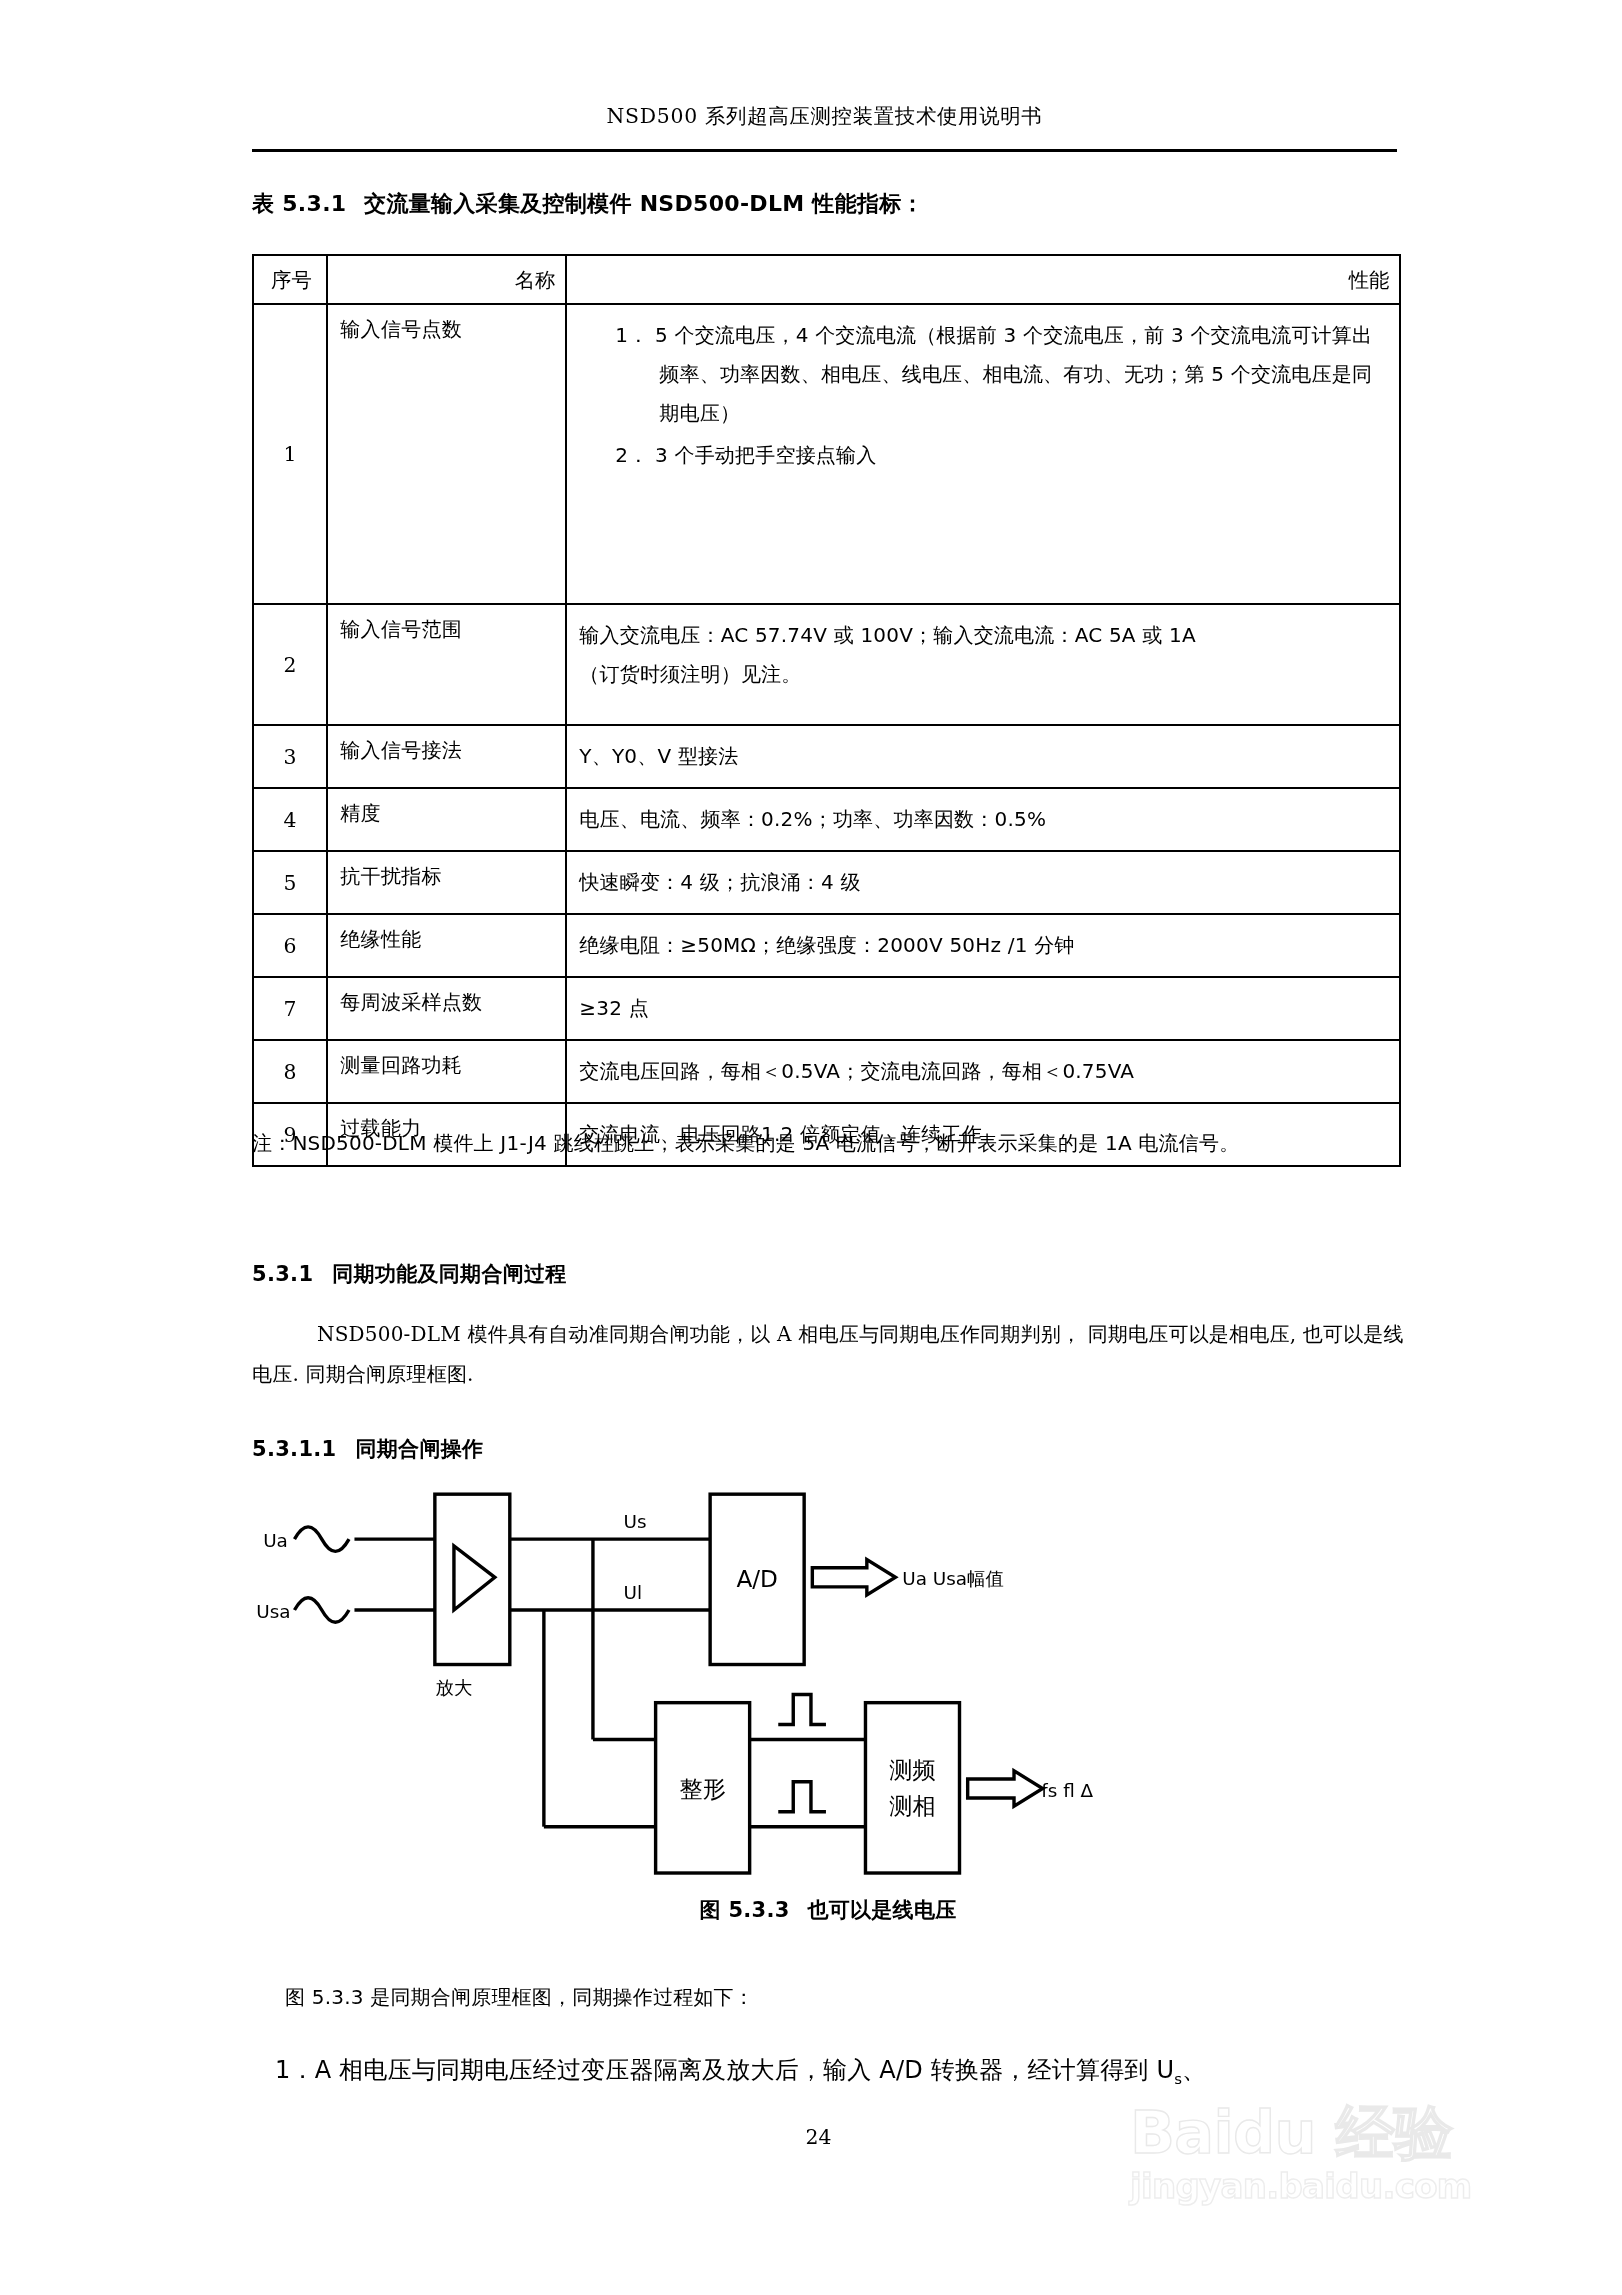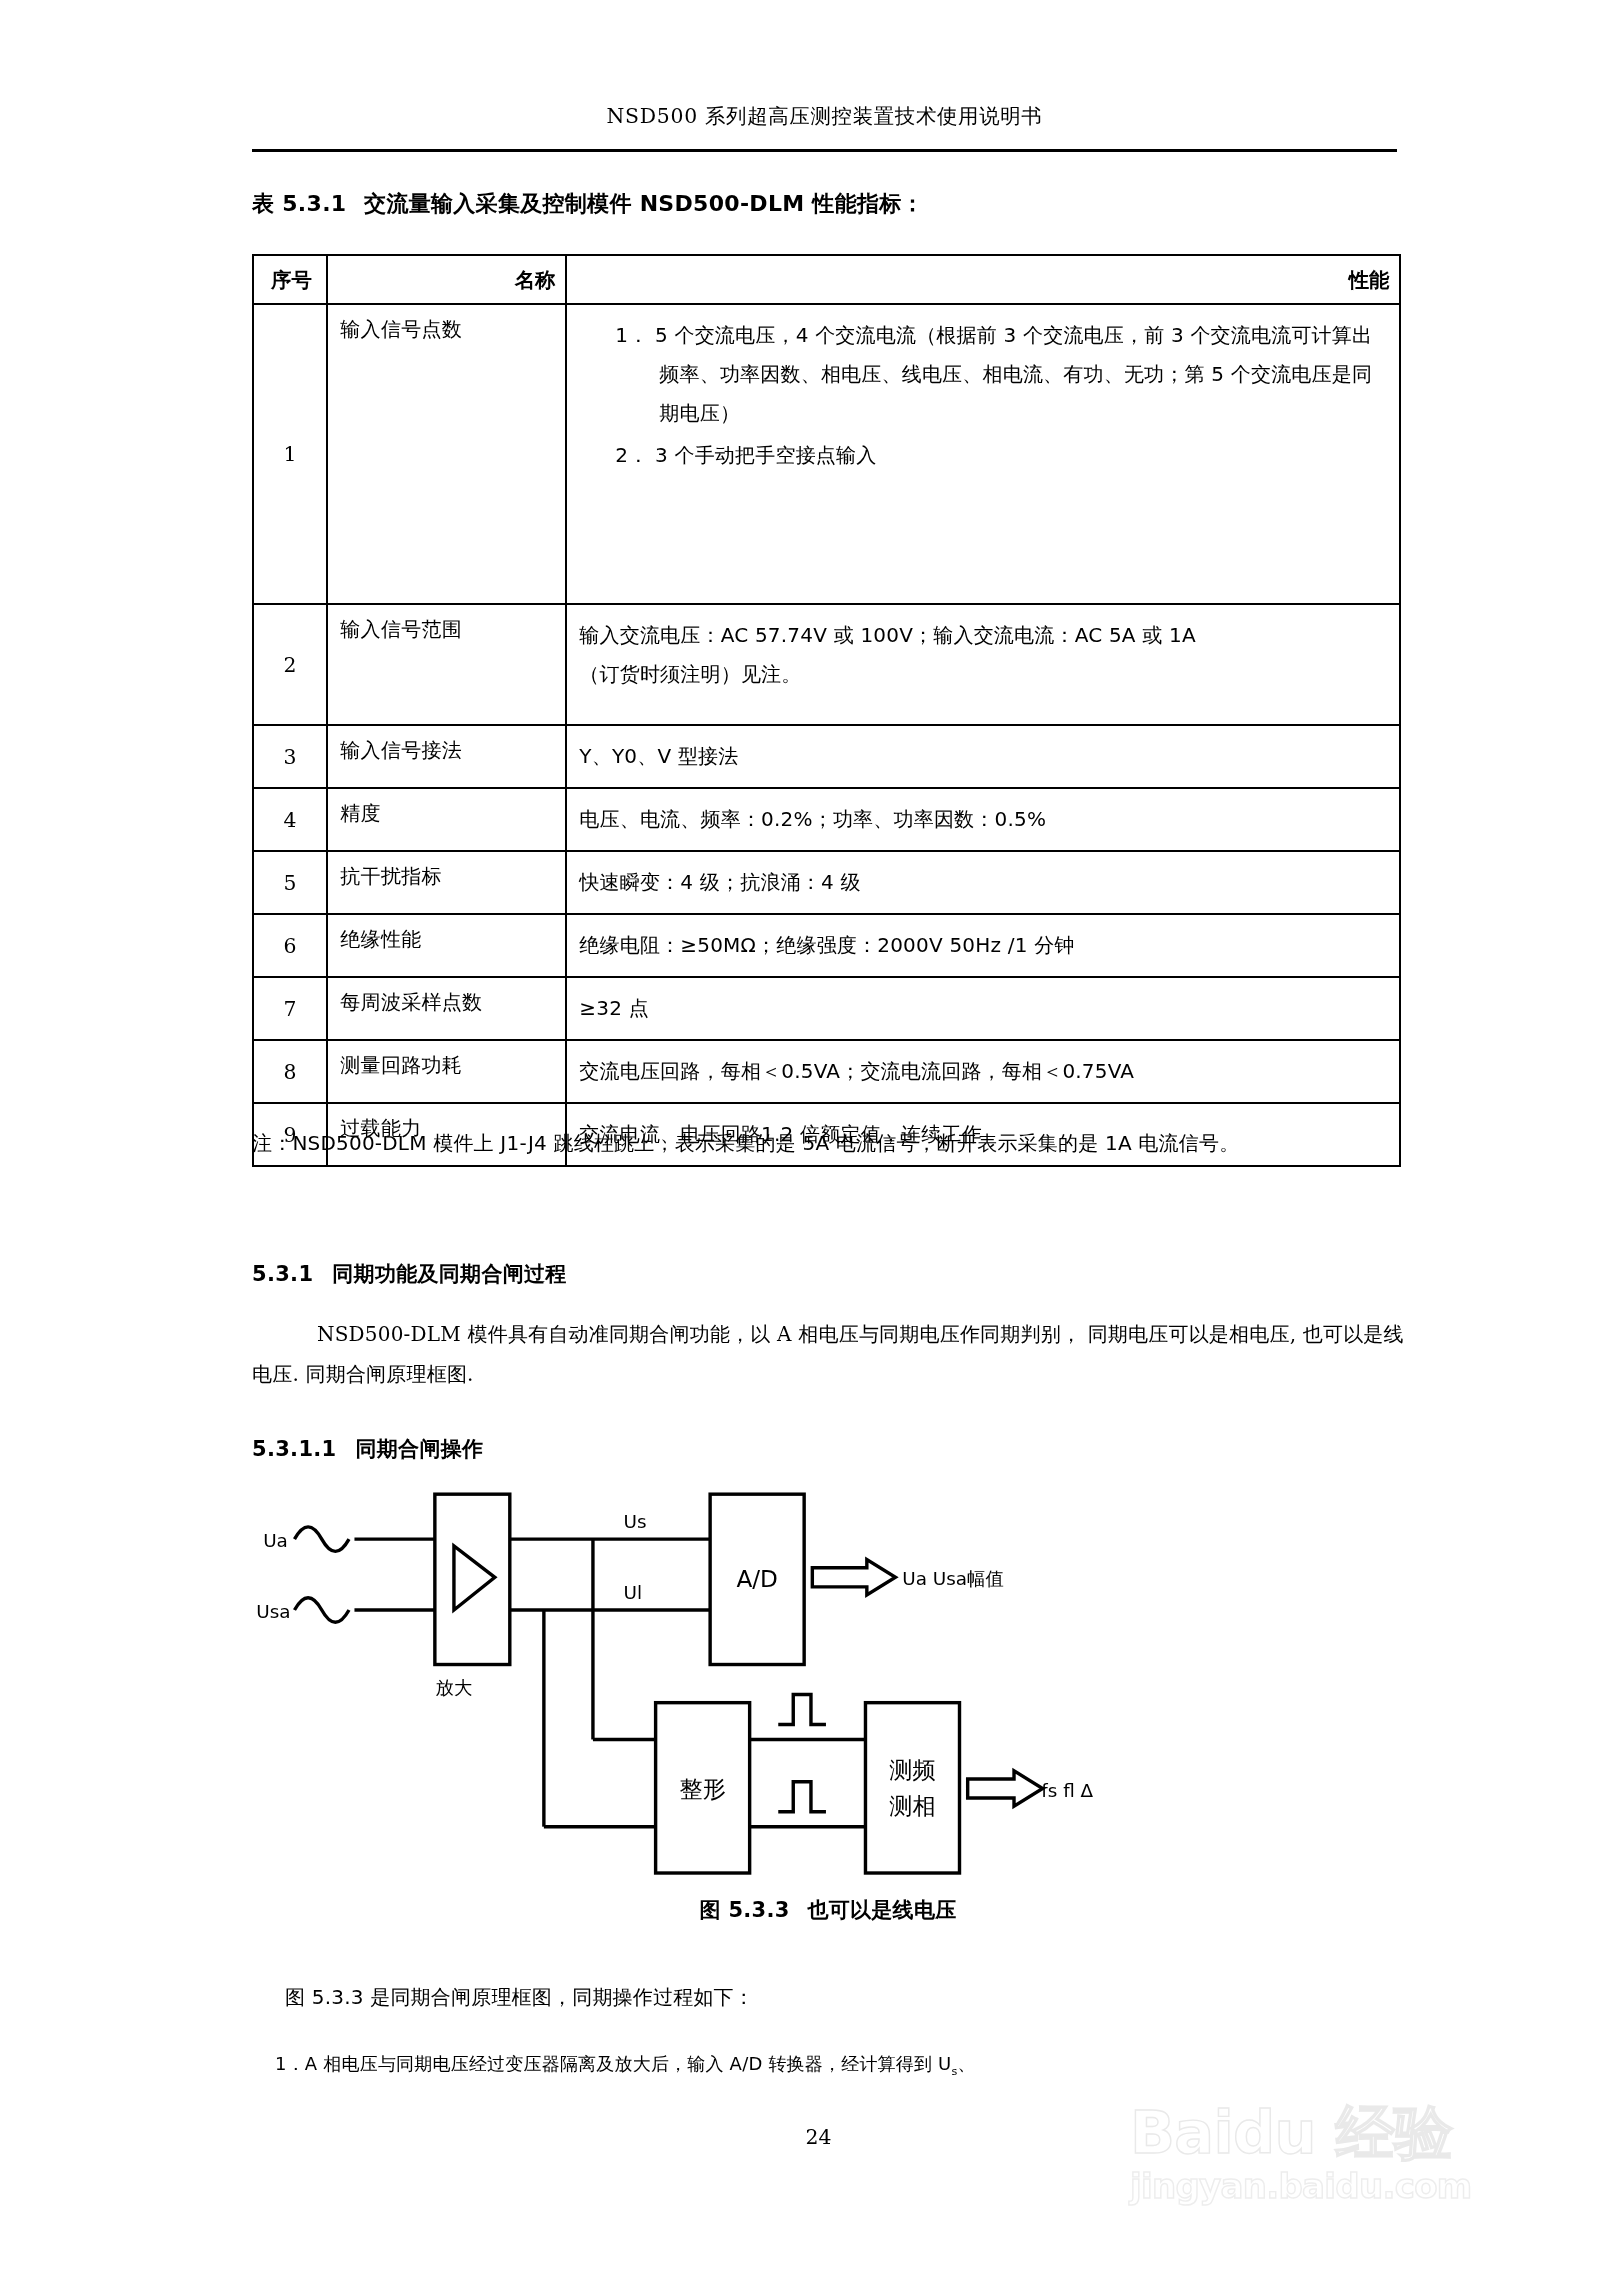--- a/index.html
+++ b/index.html
@@ -94,21 +94,21 @@
     font-size: 20px;
     font-family: "DejaVu Sans", "Liberation Sans", sans-serif;
     letter-spacing: 0.3px;
   }
   td.perf-cell {
     vertical-align: top;
     font-size: 20px;
     letter-spacing: 0.2px;
   }
 
-  .hdr-row td { height: 45px; font-weight: bold; }
+  .hdr-row td { height: 45px; }
   .hdr-row td .cell-pad { padding-top: 9.5px; padding-bottom: 9.5px; text-align: right; }
   .ol-wrap { padding-left: 80px; text-indent: -44px; }
 
   .perf-line { line-height: 1.95; }
 
   
   .note-block {
     position: absolute;
     left: 240px;
     top: 1123px;
@@ -178,21 +178,21 @@
     line-height: 2.0;
     letter-spacing: 0.2px;
   }
   .para-after-fig .indent { display: inline-block; width: 33px; }
 
   .step-line {
     position: absolute;
     left: 240px;
     top: 2046px;
     width: 1152px;
-    font-size: 18px;
+    font-size: 24px;
     font-family: "DejaVu Sans", "Liberation Sans", sans-serif;
     line-height: 2.0;
     letter-spacing: 0.2px;
   }
   .step-line .indent { display: inline-block; width: 23px; }
   sub { font-size: 0.62em; }
 
   
   .page-number {
     position: absolute;

